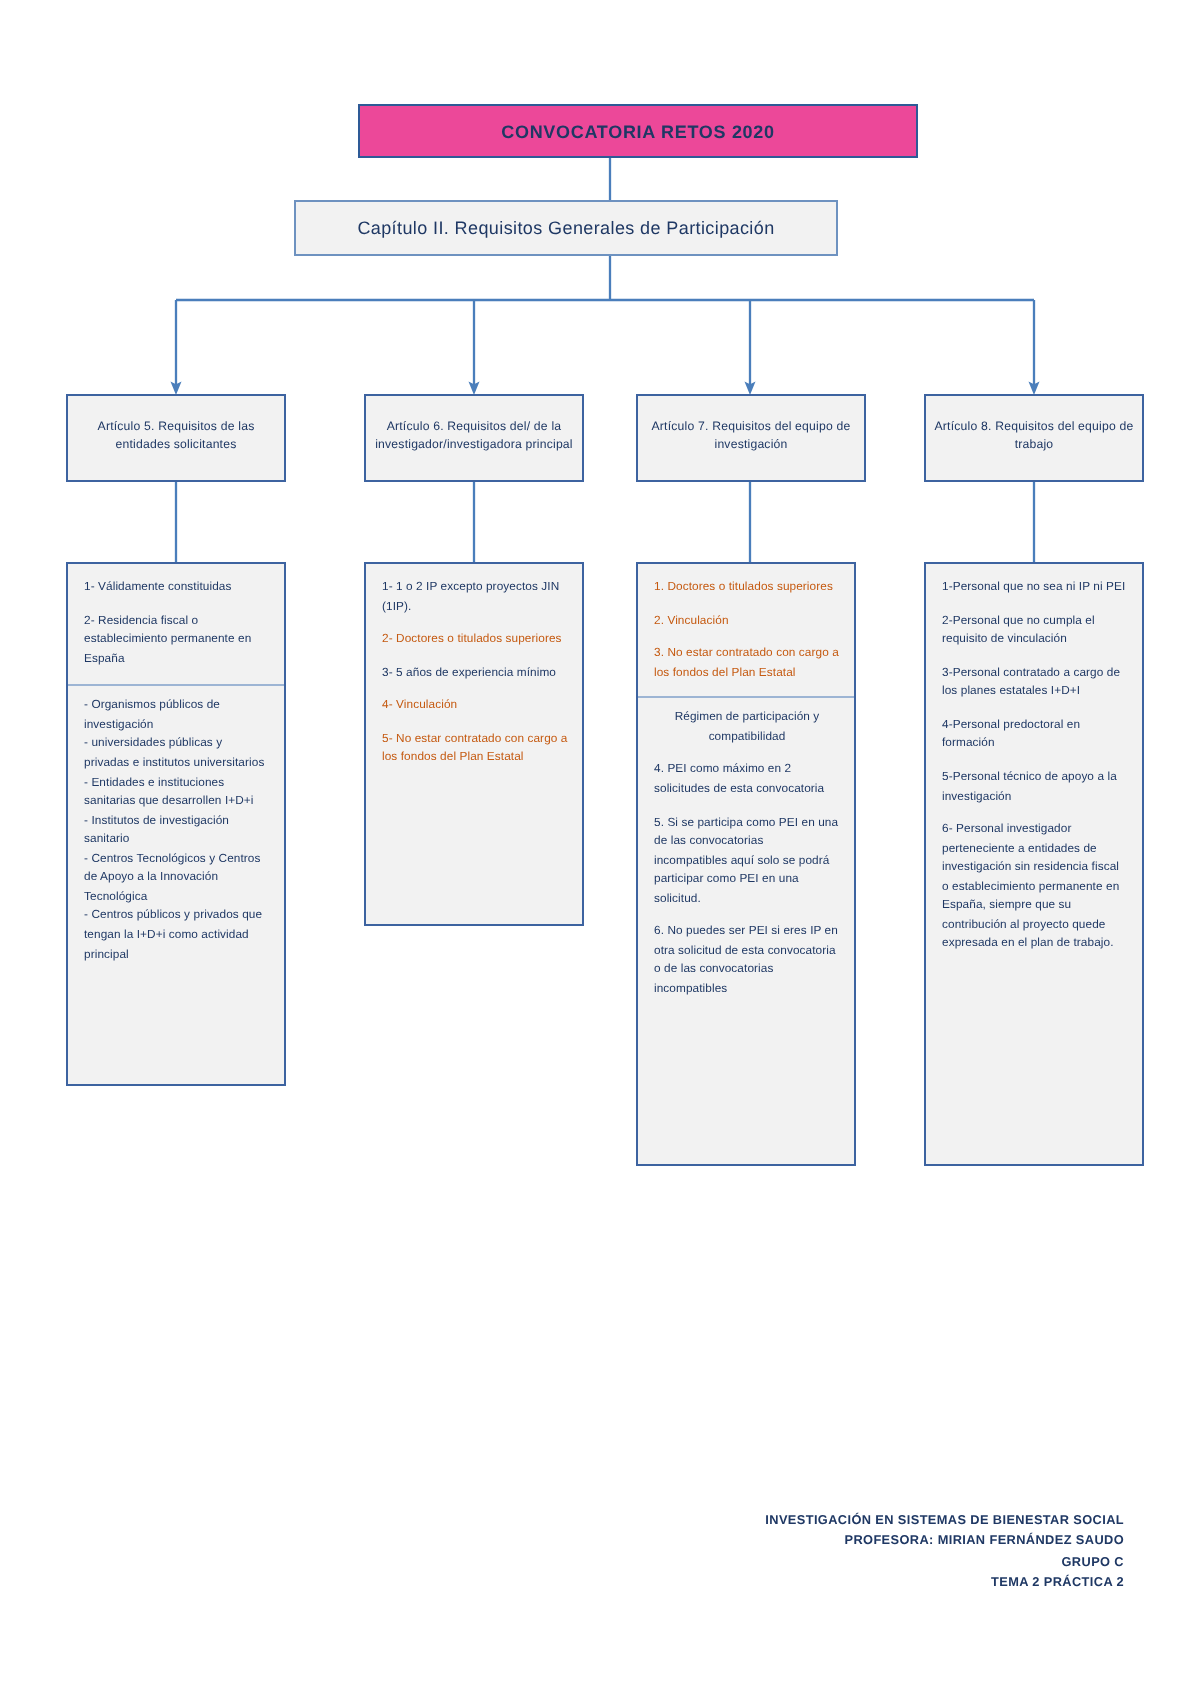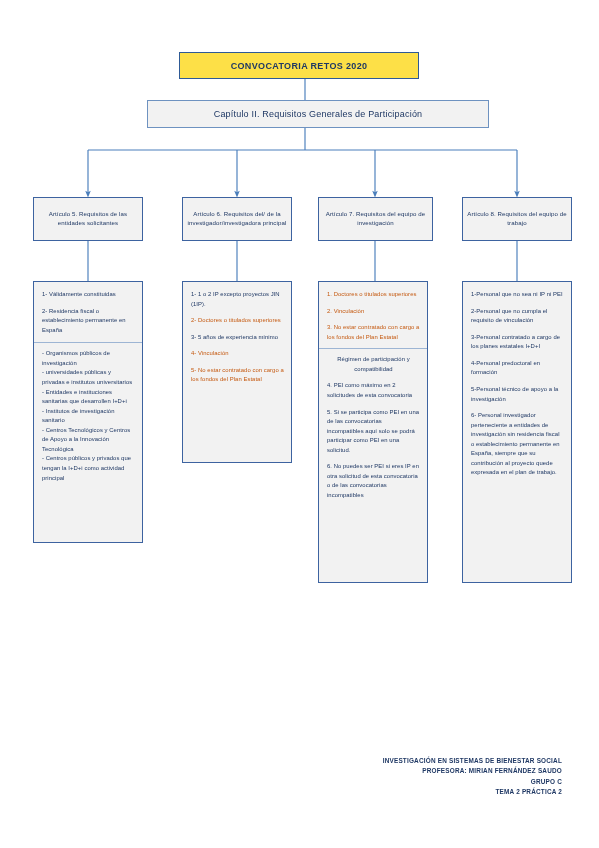--- a/index.html
+++ b/index.html
@@ -30,33 +30,33 @@
     display: flex;
     align-items: center;
     justify-content: center;
     text-align: center;
     color: #1f3864;
   }
   .node .inner { width: 100%; padding: 0 4px; }
 
   
   #title-box {
-    left: 179px; top: 52px; width: 240px; height: 27px;
+    left: 179px; top: 52px; width: 280px; height: 27px;
     border: 1.6px solid #2e5a96;
-    background: #fde047;
+    background: #ec4899;
   }
   #title-box .inner {
     font-size: 9px;
     font-weight: bold;
     letter-spacing: .35px;
   }
 
   
   #chapter-box {
-    left: 147px; top: 100px; width: 342px; height: 28px;
+    left: 147px; top: 100px; width: 272px; height: 28px;
     border: 1.3px solid #6e92c0;
     background: #f2f2f2;
   }
   #chapter-box .inner {
     font-size: 9px;
     font-weight: normal;
     letter-spacing: .2px;
   }
 
   

